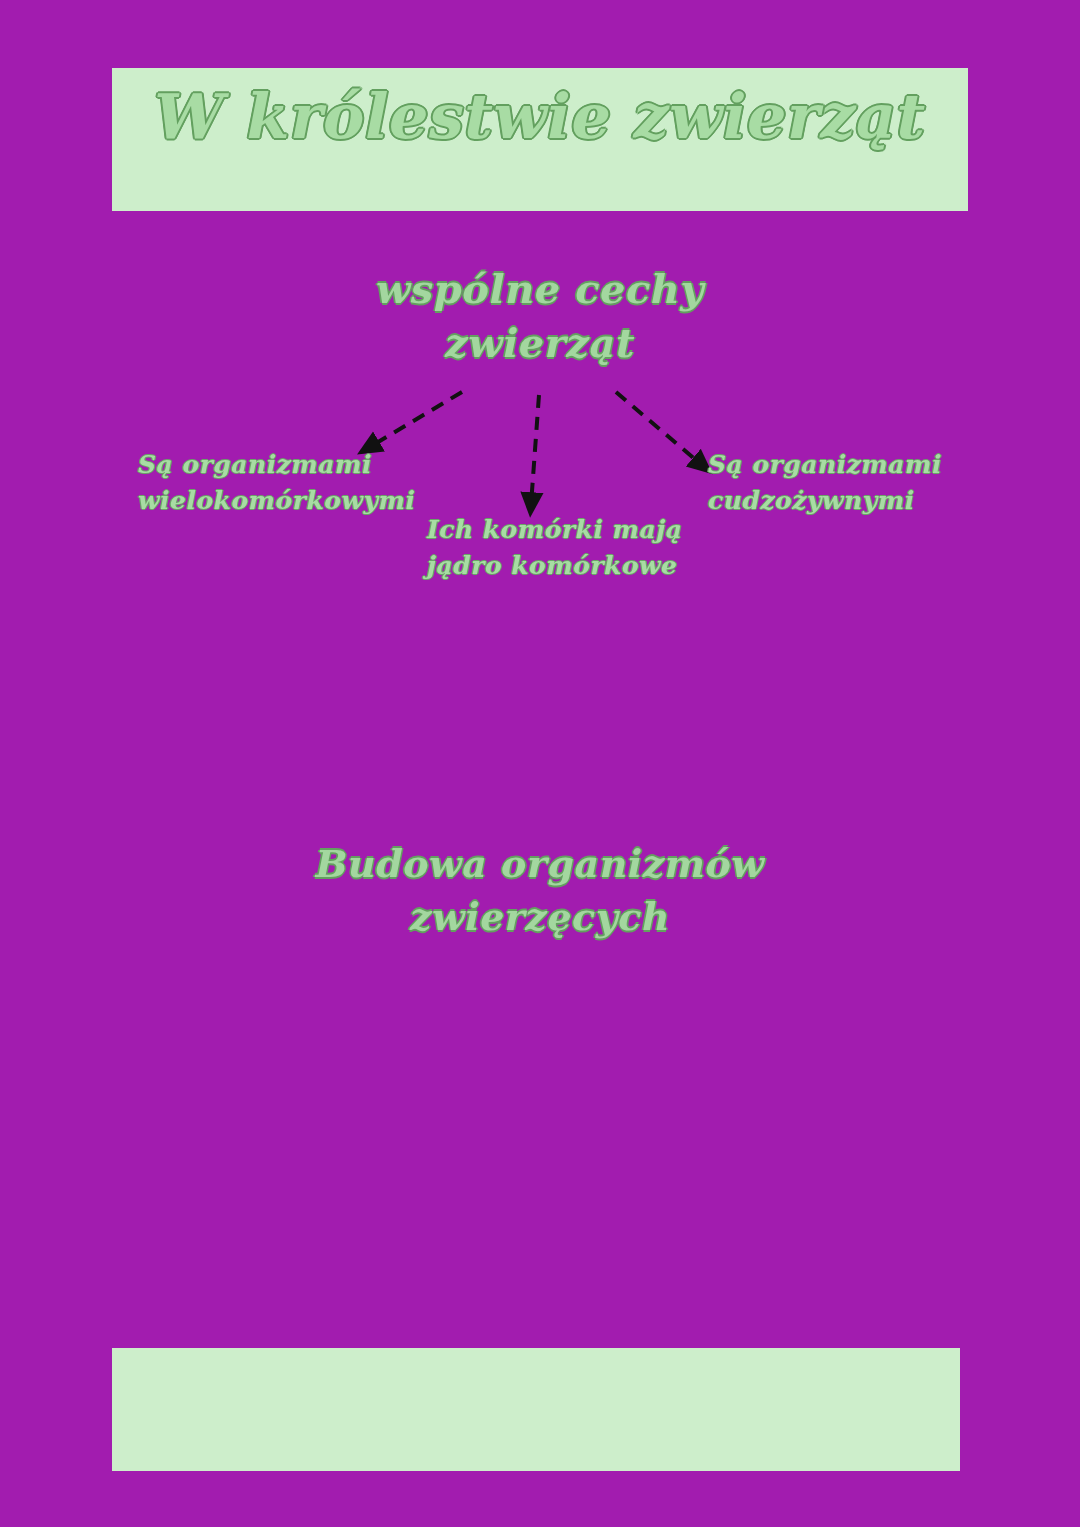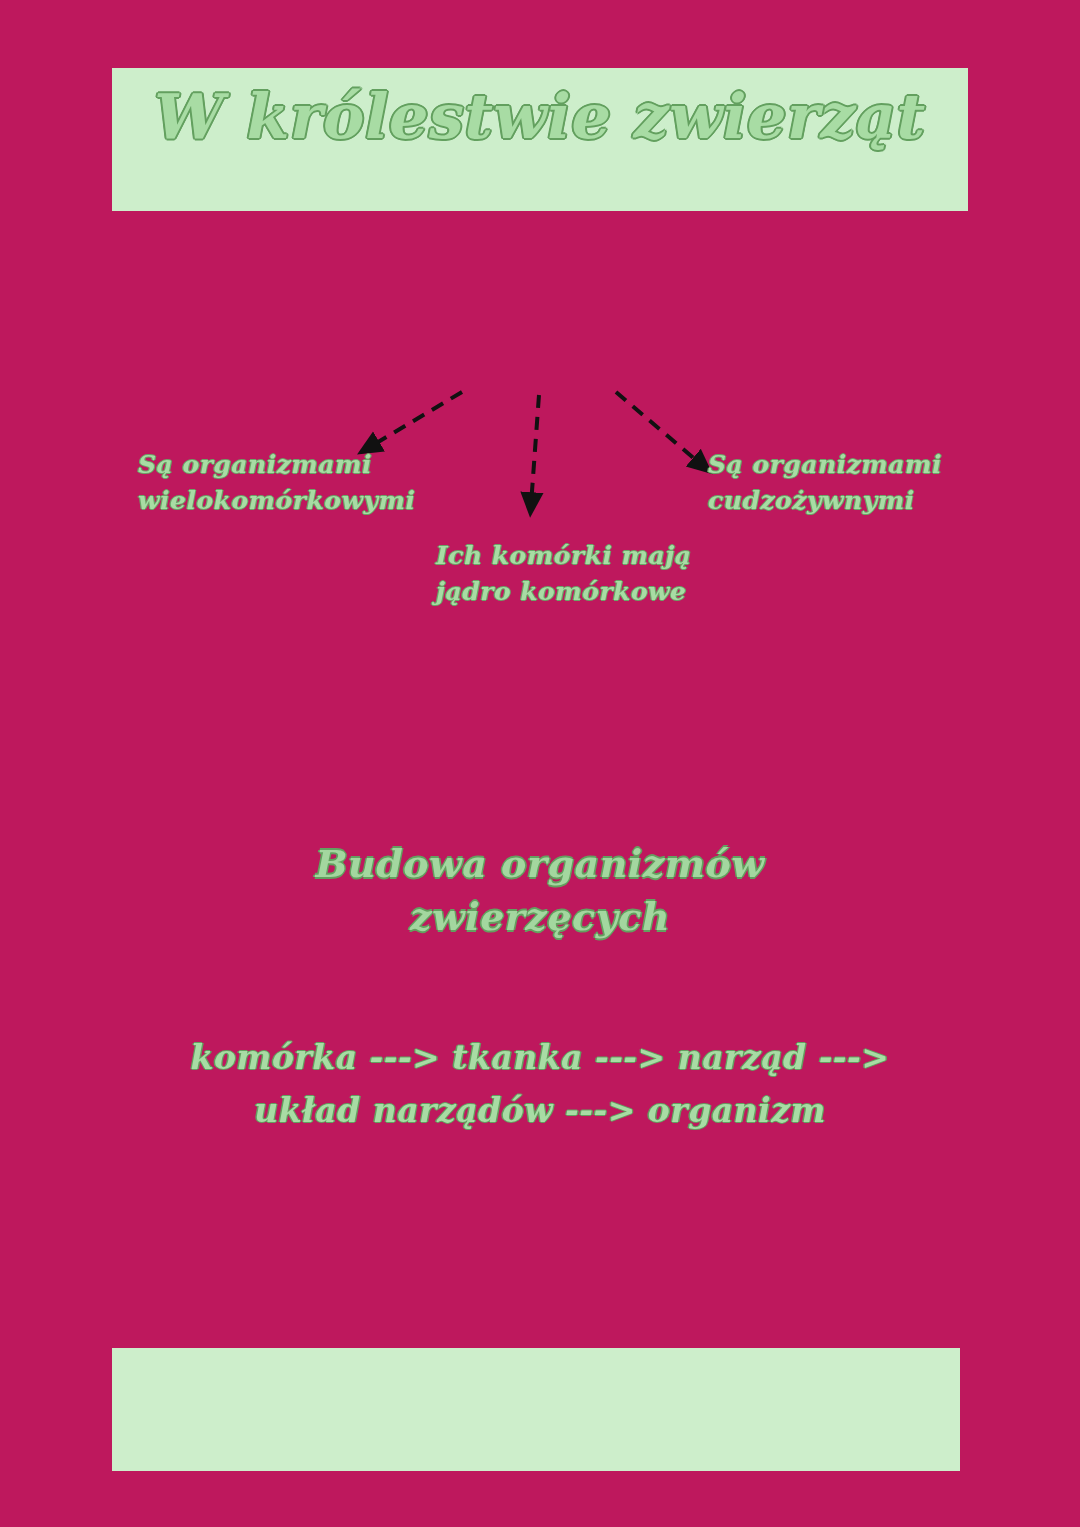--- a/index.html
+++ b/index.html
@@ -11,21 +11,21 @@
     width: 1080px;
     height: 1527px;
     position: relative;
     overflow: hidden;
     font-family: "DejaVu Sans", sans-serif;
   }
 
   .page {
     position: absolute;
     inset: 0;
-    background: #be185d;
+    background: #a21caf;
   }
 
   
   .banner {
     position: absolute;
     background: #cdeecb;
   }
   #title-banner {
     left: 112px;
     top: 68px;
@@ -114,21 +114,21 @@
     font-weight: 700;
     line-height: 1.45;
     color: #a8dca4;
     text-shadow:
       1.2px 0 0 #6aa566,
       -1.2px 0 0 #6aa566,
       0 1.2px 0 #6aa566,
       0 -1.2px 0 #6aa566;
   }
   #branch-left  { left: 138px; top: 447px; width: 260px; }
-  #branch-mid   { left: 436px; top: 512px; width: 270px; margin-top: 26px; }
+  #branch-mid   { left: 427px; top: 512px; width: 270px; }
   #branch-right { left: 708px; top: 447px; width: 265px; }
 
   #chain-text {
     position: absolute;
     left: 140px;
     top: 1032px;
     width: 800px;
     text-align: center;
     font-size: 33px;
     font-weight: 600;
@@ -153,20 +153,21 @@
 </style>
 </head>
 <body>
 
 <div class="page">
 
   <div class="banner" id="title-banner"></div>
 
   <div class="hand" id="doc-title">W królestwie zwierząt</div>
 
+  <div class="hand" id="section1-heading">wspólne cechy<br>zwierząt</div>
 
   <svg id="arrows-svg" viewBox="0 0 1080 1527">
     <defs>
       <marker id="arrowhead" markerWidth="7" markerHeight="7" refX="3.2" refY="3.5" orient="auto" markerUnits="strokeWidth">
         <path d="M0,0.6 L6.4,3.5 L0,6.4 Z" fill="#111111"></path>
       </marker>
     </defs>
 
     <line x1="462" y1="392" x2="368" y2="448" stroke="#111111" stroke-width="4" stroke-dasharray="13 9" marker-end="url(#arrowhead)"></line>
 
@@ -176,17 +177,16 @@
   </svg>
 
   <div class="hand branch-label" id="branch-left">Są organizmami<br>wielokomórkowymi</div>
 
   <div class="hand branch-label" id="branch-mid">Ich komórki mają<br>jądro komórkowe</div>
 
   <div class="hand branch-label" id="branch-right">Są organizmami<br>cudzożywnymi</div>
 
   <div class="hand" id="section2-heading">Budowa organizmów<br>zwierzęcych</div>
 
-  <div class="hand" id="chain-text">komórka ---&gt; tkanka ---&gt; narząd ---&gt;<br>układ narządów ---&gt; organizm</div>
 
   <div class="banner" id="footer-banner"></div>
 
 </div>
 
 </body></html>

